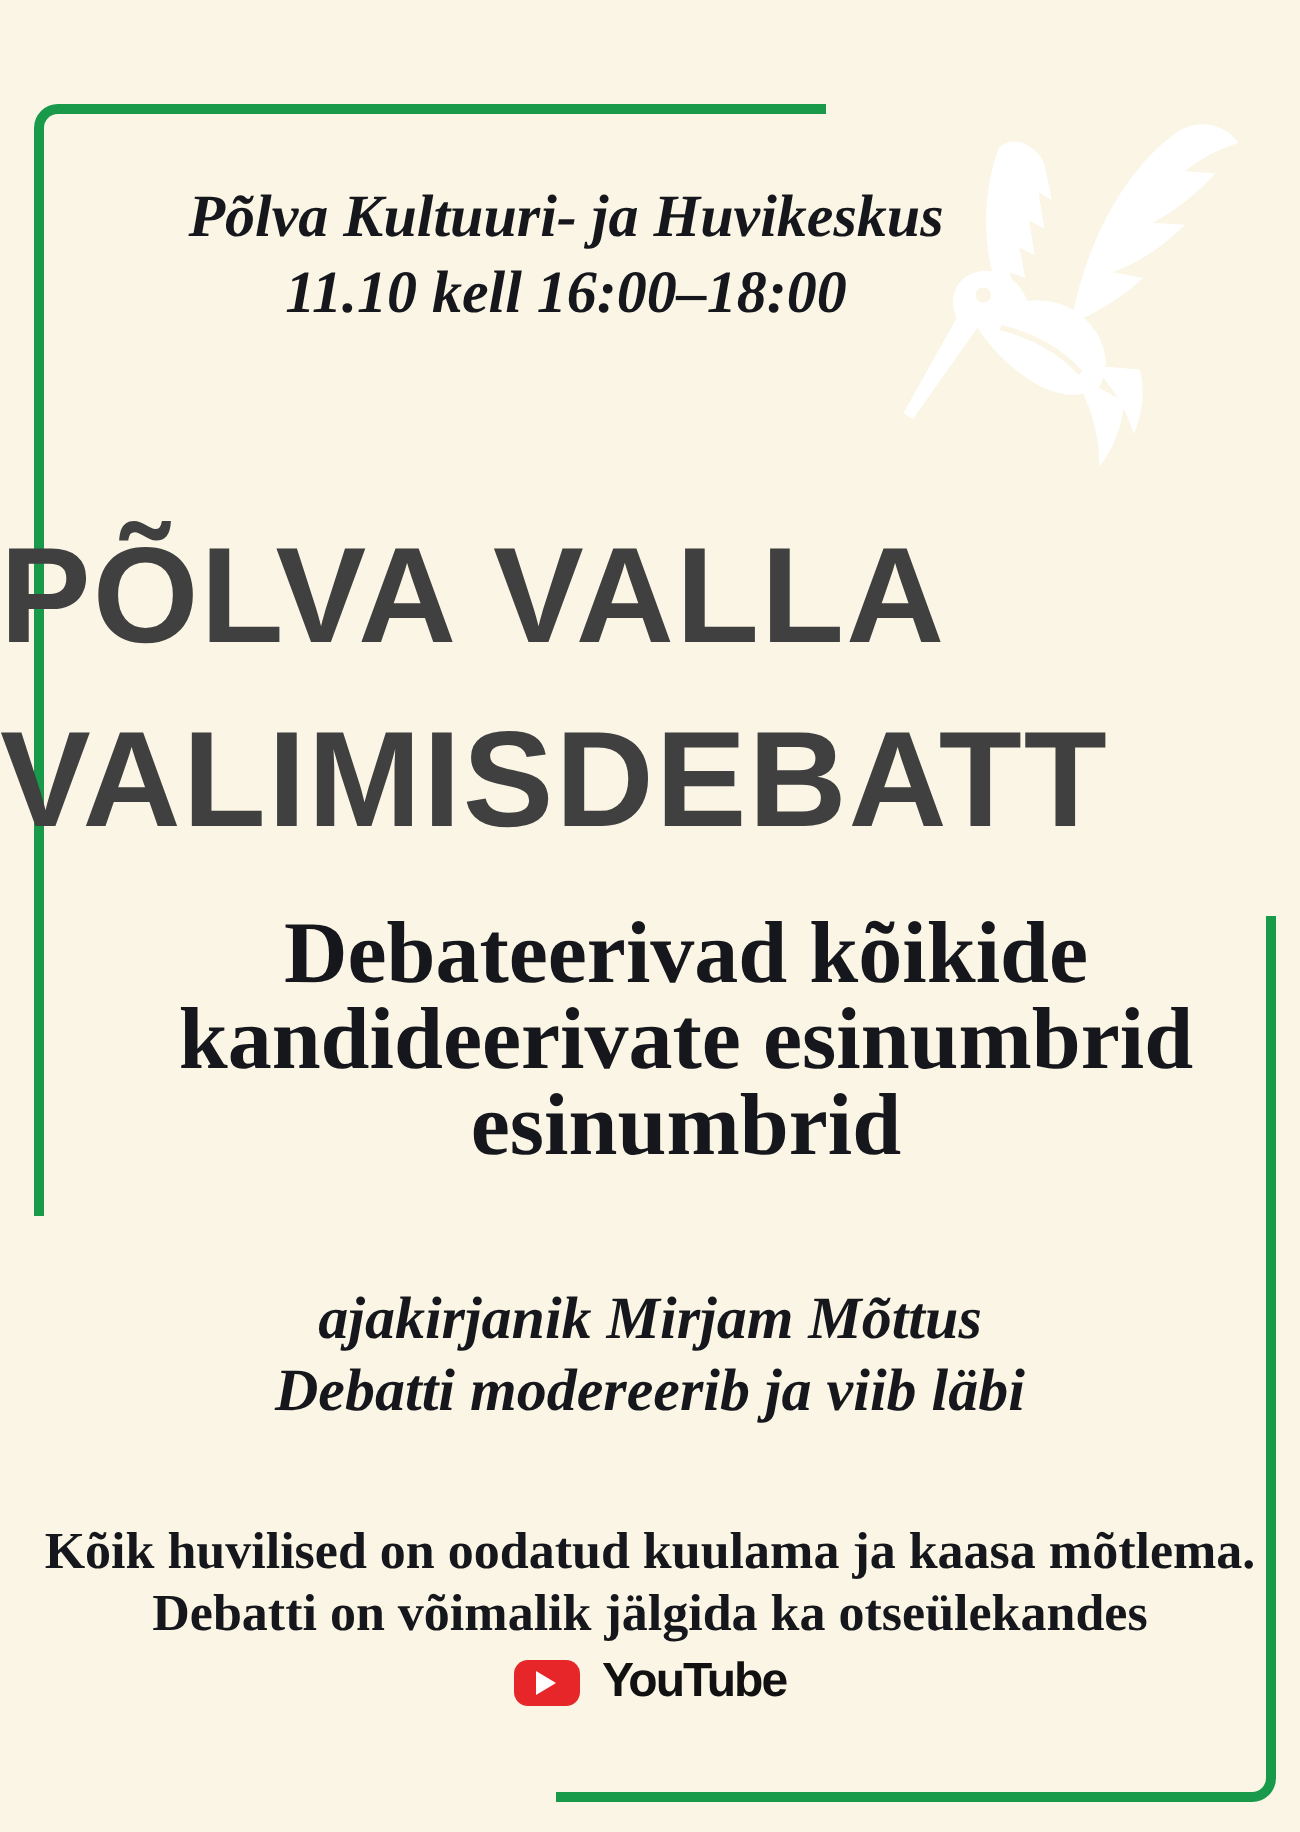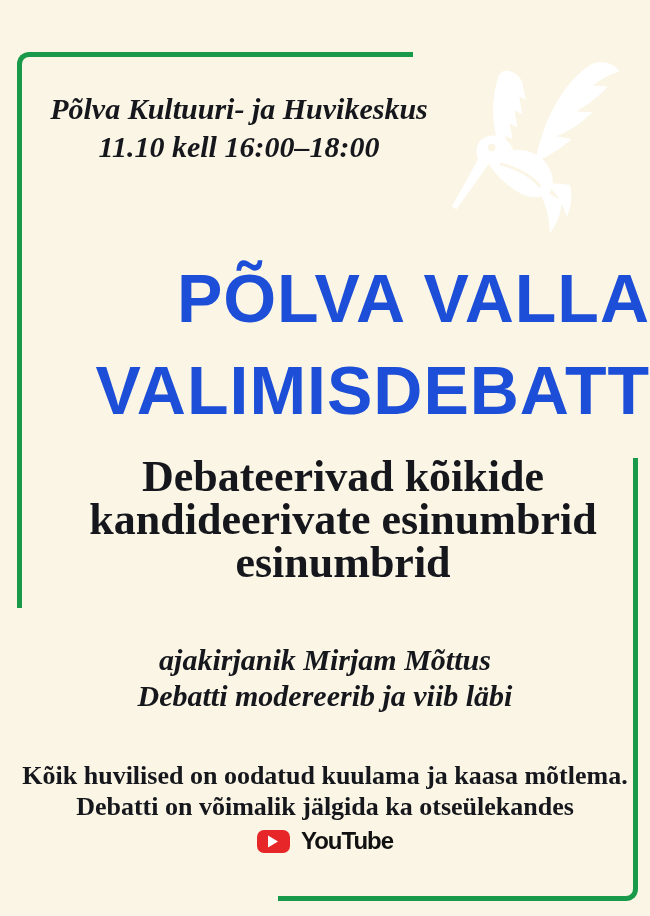--- a/index.html
+++ b/index.html
@@ -34,39 +34,40 @@
   .venue {
     position: absolute;
     left: 0; top: 90px;
     width: 478px;
     text-align: center;
     font-style: italic;
     font-weight: 700;
     font-size: 30px;
     line-height: 38px;
     color: #15171C;
+    padding-left: 44px;
   }
   
   .bird {
     position: absolute;
     left: 445px; top: 60px;
     width: 200px; height: 178px;
   }
   
   .title {
     position: absolute;
     left: 0; top: 252px;
     width: 650px;
-    text-align: right;
+    text-align: left;
     font-family: "Liberation Sans", sans-serif;
     font-weight: 700;
     font-size: 68px;
     line-height: 92px;
     letter-spacing: 1px;
-    color: #1d4ed8;
+    color: #404040;
   }
   
   .description {
     position: absolute;
     left: 0; top: 455px;
     width: 650px;
     text-align: center;
     font-weight: 700;
     font-size: 44px;
     line-height: 43px;

